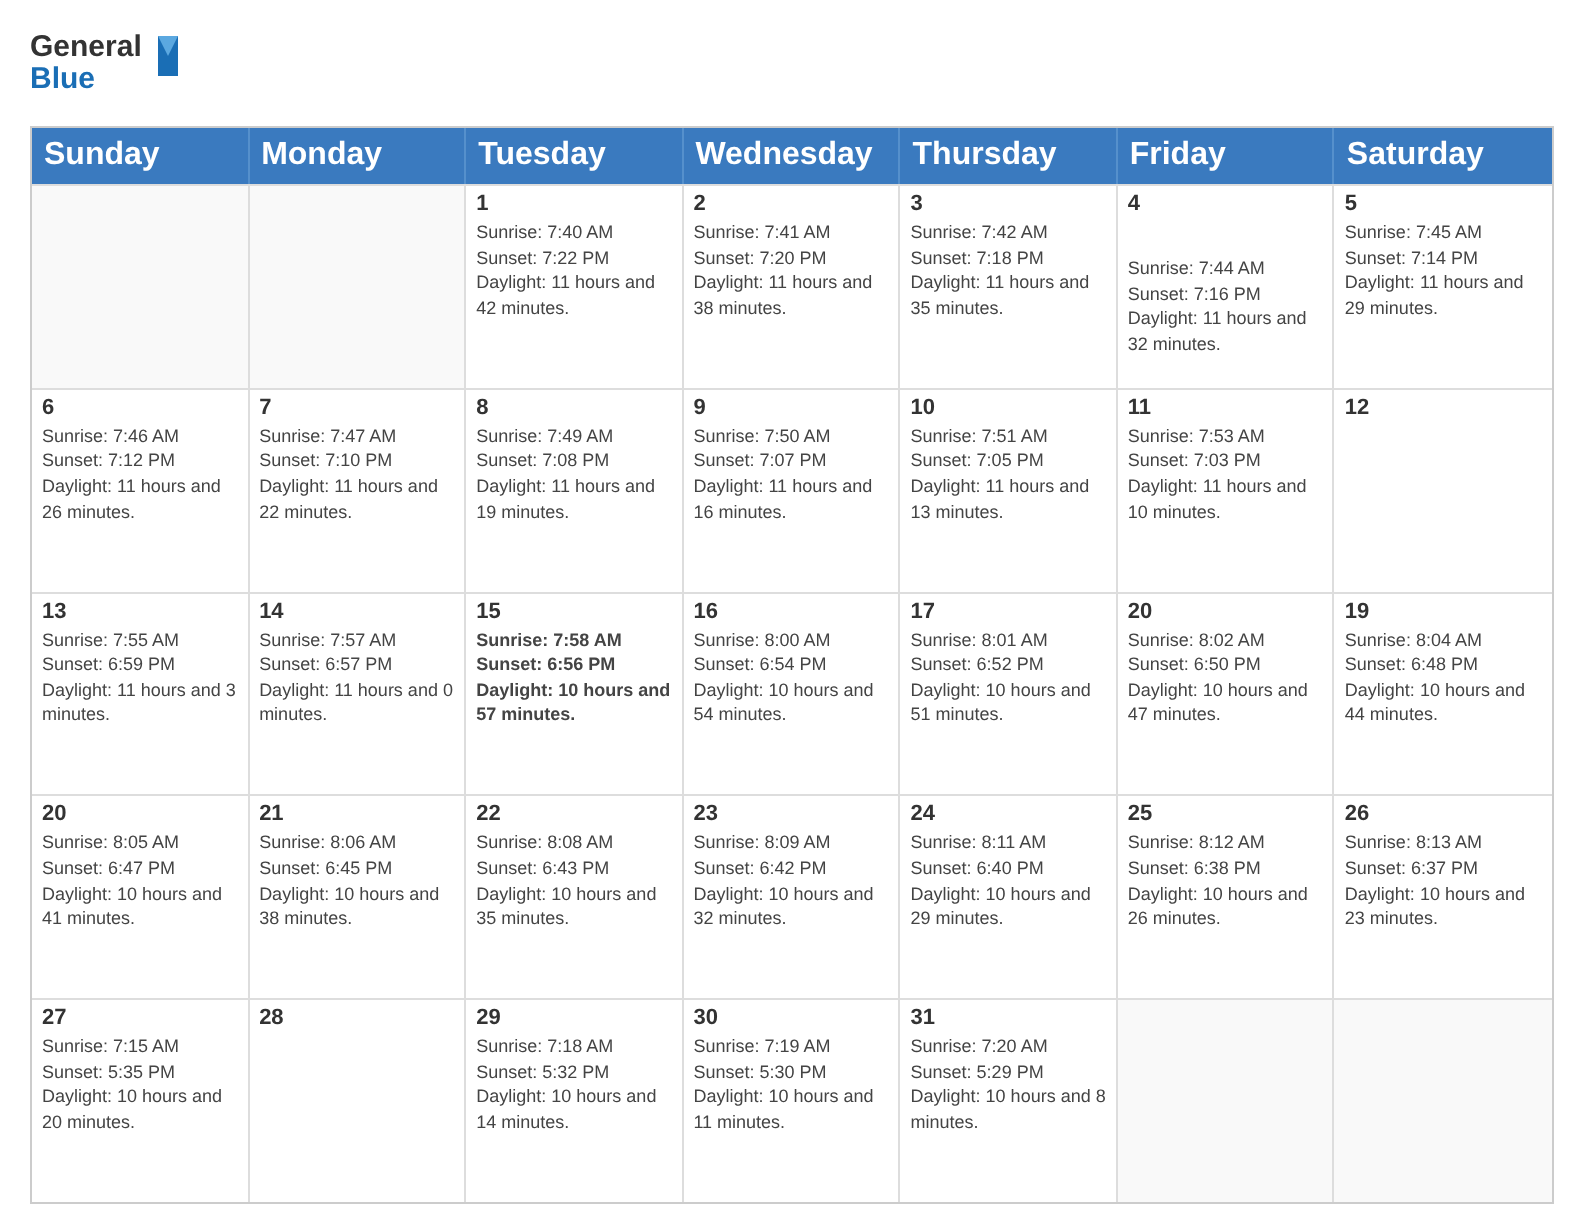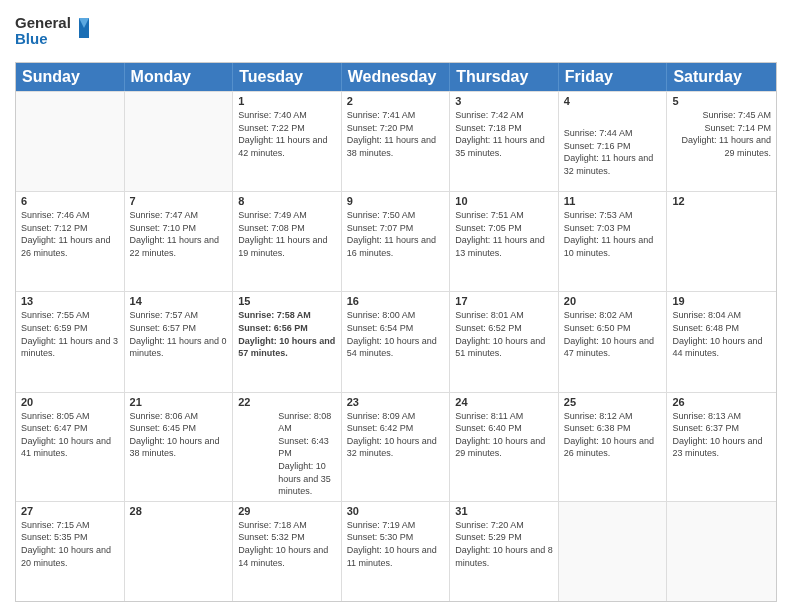--- a/index.html
+++ b/index.html
@@ -152,21 +152,21 @@
 Daylight: 11 hours and 35 minutes.</div>
           </div>
           <div class="cal-cell">
             <div class="day-num">4</div>
             <div class="day-info" style="white-space: pre-line; margin-top: 20px;">Sunrise: 7:44 AM
 Sunset: 7:16 PM
 Daylight: 11 hours and 32 minutes.</div>
           </div>
           <div class="cal-cell">
             <div class="day-num">5</div>
-            <div class="day-info" style="white-space: pre-line; text-align: right;">Sunrise: 7:45 AM
+            <div class="day-info" style="white-space: pre-line;">Sunrise: 7:45 AM
 Sunset: 7:14 PM
 Daylight: 11 hours and 29 minutes.</div>
           </div>
         </div>
         <div class="cal-row">
           <div class="cal-cell">
             <div class="day-num">6</div>
             <div class="day-info" style="white-space: pre-line;">Sunrise: 7:46 AM
 Sunset: 7:12 PM
 Daylight: 11 hours and 26 minutes.</div>
@@ -257,21 +257,21 @@
 Daylight: 10 hours and 41 minutes.</div>
           </div>
           <div class="cal-cell">
             <div class="day-num">21</div>
             <div class="day-info" style="white-space: pre-line;">Sunrise: 8:06 AM
 Sunset: 6:45 PM
 Daylight: 10 hours and 38 minutes.</div>
           </div>
           <div class="cal-cell">
             <div class="day-num">22</div>
-            <div class="day-info" style="white-space: pre-line; margin-left: 40px;">Sunrise: 8:08 AM
+            <div class="day-info" style="white-space: pre-line;">Sunrise: 8:08 AM
 Sunset: 6:43 PM
 Daylight: 10 hours and 35 minutes.</div>
           </div>
           <div class="cal-cell">
             <div class="day-num">23</div>
             <div class="day-info" style="white-space: pre-line;">Sunrise: 8:09 AM
 Sunset: 6:42 PM
 Daylight: 10 hours and 32 minutes.</div>
           </div>
           <div class="cal-cell">

